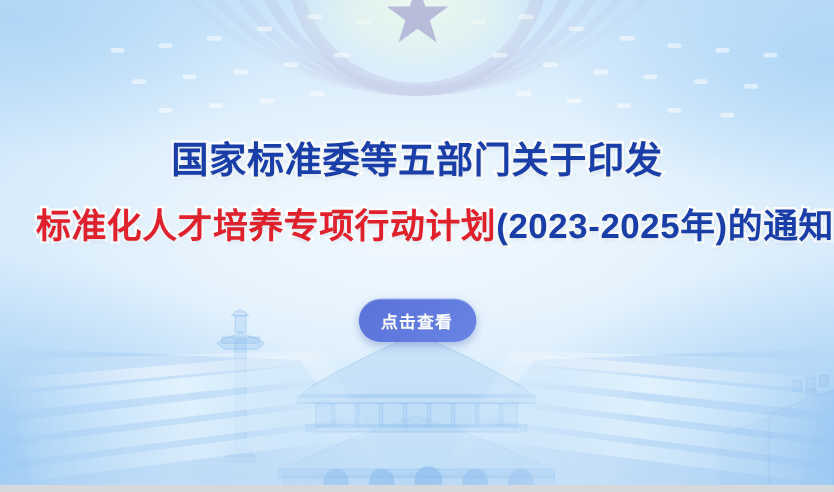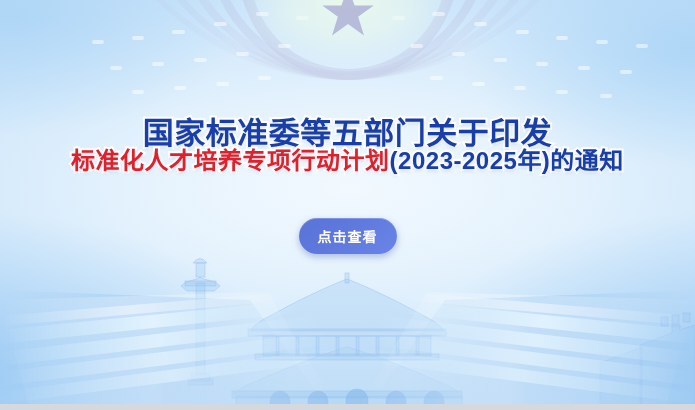--- a/index.html
+++ b/index.html
@@ -144,21 +144,23 @@
       0 0 2px rgba(255,255,255,.9);
   }
 
   #title-line-1 {
     margin-top: 118px;
     font-size: 31px;
     color: #1a3ea8;
   }
 
   #title-line-2 {
-    font-size: 24px;
+    margin-top: 26px;
+    font-size: 29px;
+    text-align: right;
   }
   #title-line-2 .red  { color: #e0202a; }
   #title-line-2 .blue { color: #1a3ea8; }
 
   #cta-button {
     margin-top: 45px;
     width: 98px;
     height: 36px;
     border: 0;
     border-radius: 18px;

